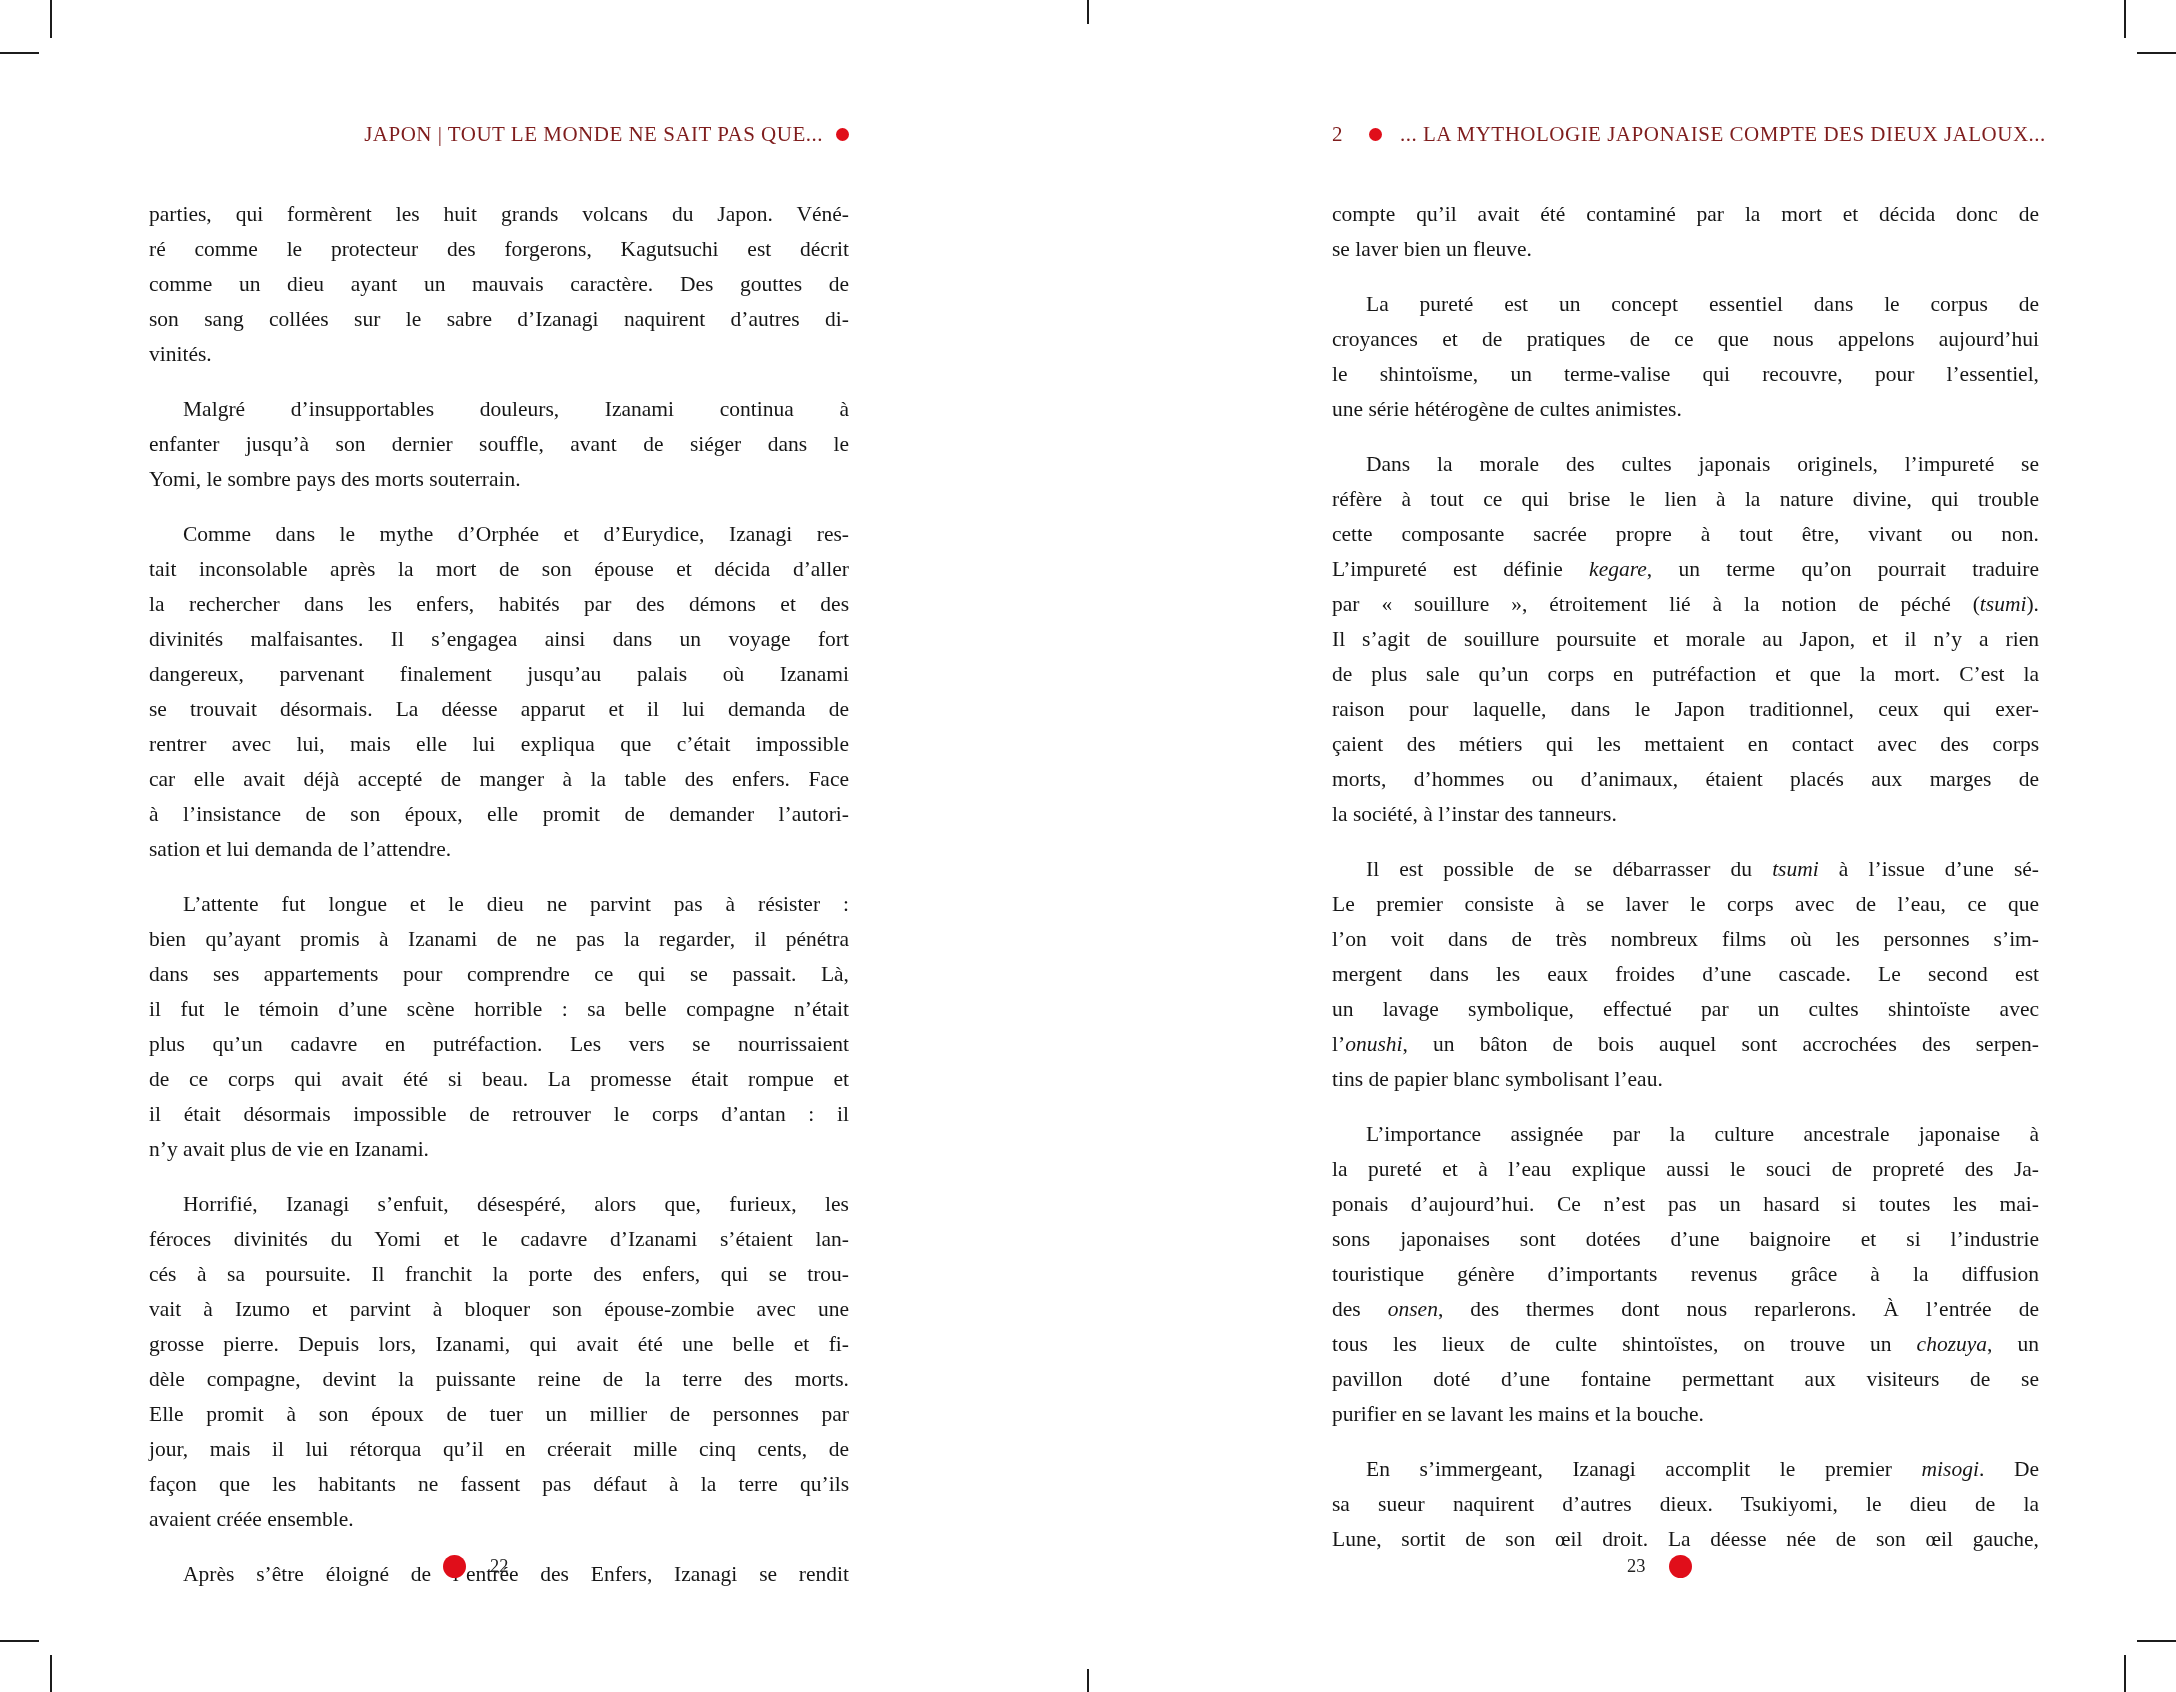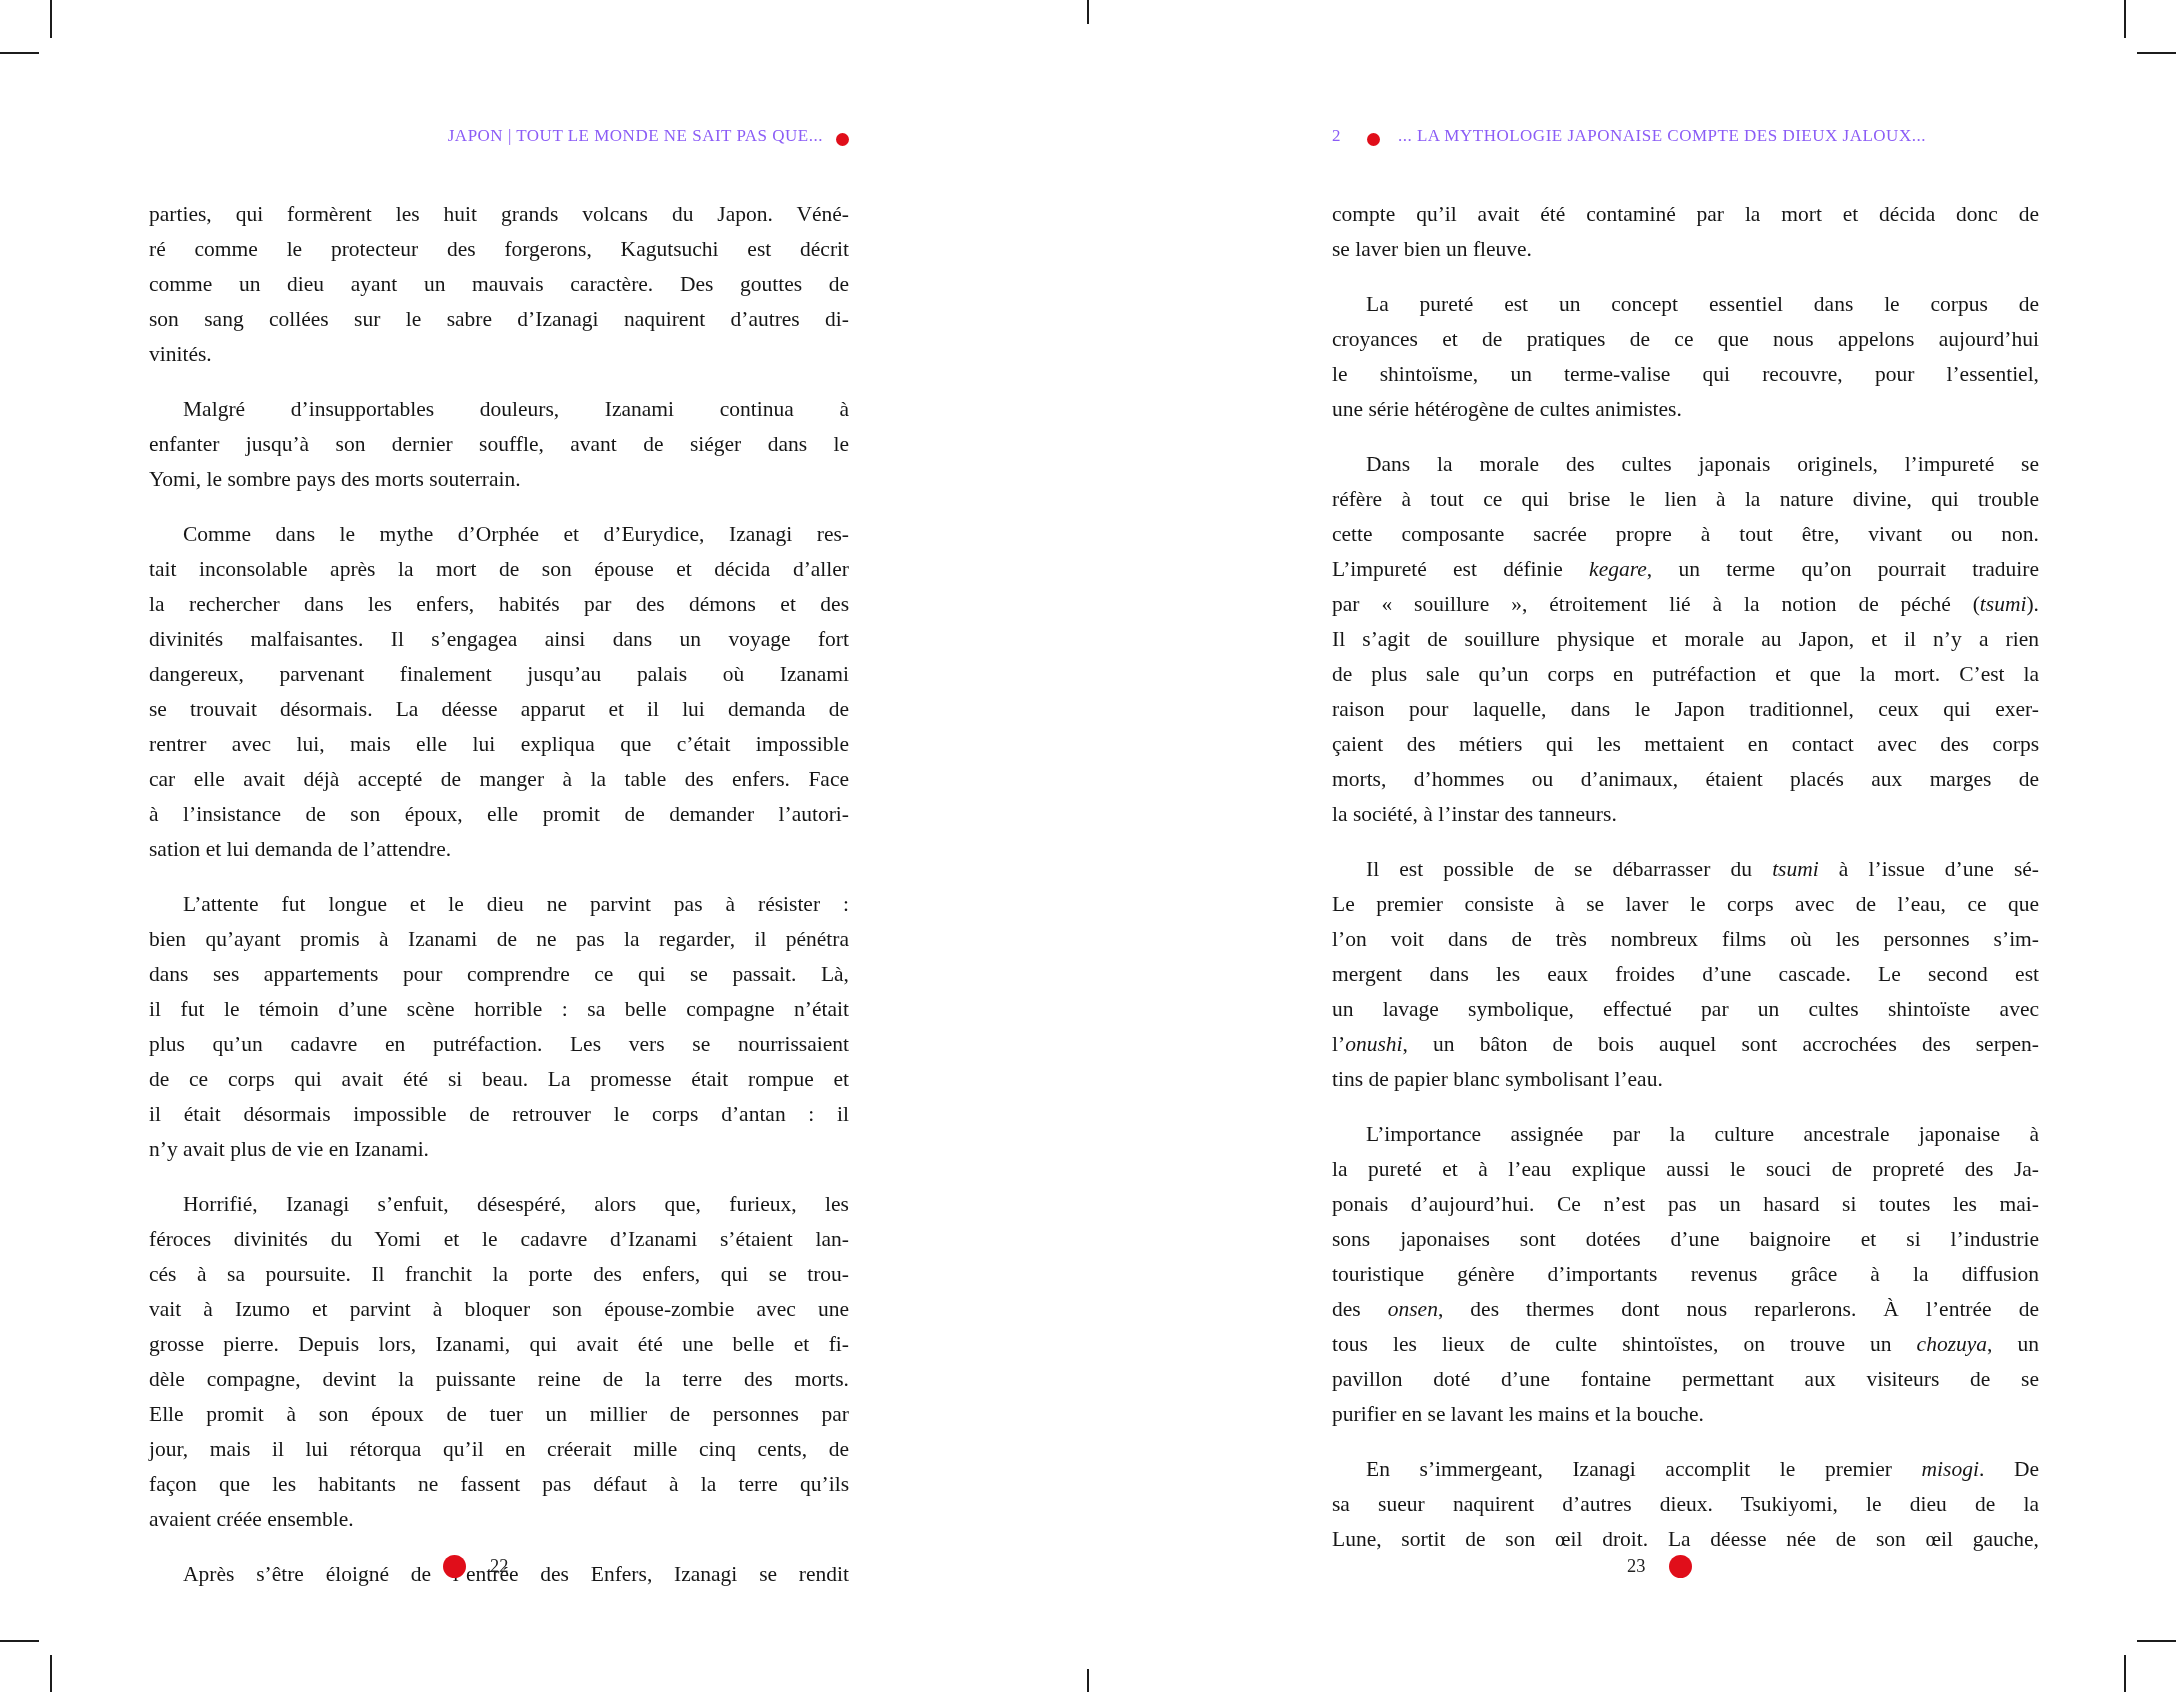--- a/index.html
+++ b/index.html
@@ -13,23 +13,23 @@
   }
   .spread { position: absolute; inset: 0; }
 
   
   .cm { position: absolute; background: #1c1c1c; }
 
   
   .running-header {
     position: absolute;
     top: 123px; height: 23px;
-    display: flex; align-items: flex-end;
-    font-size: 17px; letter-spacing: 0.5px;
-    color: #8b5cf6; white-space: nowrap;
+    display: flex; align-items: center;
+    font-size: 21px; letter-spacing: 0.5px;
+    color: #7f1d1d; white-space: nowrap;
   }
   .rh-left  { left: 149px; width: 700px; justify-content: flex-end; }
   .rh-right { left: 1332px; width: 707px; justify-content: flex-start; }
 
   .dot { border-radius: 50%; display: inline-block; flex: 0 0 auto; }
   .dot-sm { width: 13px; height: 13px; }
   .dot-lg { width: 23px; height: 23px; }
   .rh-left .dot-sm { margin-left: 13px; }
   .rh-right .chapter-no { margin-right: 25.5px; }
   .rh-right .dot-sm { margin-right: 18.4px; }
@@ -156,21 +156,21 @@
           <div class="bl">croyances et de pratiques de ce que nous appelons aujourd’hui</div>
           <div class="bl">le shintoïsme, un terme-valise qui recouvre, pour l’essentiel,</div>
           <div class="bl unj">une série hétérogène de cultes animistes.</div>
         </div>
         <div>
           <div class="bl ind">Dans la morale des cultes japonais originels, l’impureté se</div>
           <div class="bl">réfère à tout ce qui brise le lien à la nature divine, qui trouble</div>
           <div class="bl">cette composante sacrée propre à tout être, vivant ou non.</div>
           <div class="bl">L’impureté est définie <i>kegare</i>, un terme qu’on pourrait traduire</div>
           <div class="bl">par « souillure », étroitement lié à la notion de péché (<i>tsumi</i>).</div>
-          <div class="bl">Il s’agit de souillure physique et morale au Japon, et il n’y a rien</div>
+          <div class="bl">Il s’agit de souillure poursuite et morale au Japon, et il n’y a rien</div>
           <div class="bl">de plus sale qu’un corps en putréfaction et que la mort. C’est la</div>
           <div class="bl">raison pour laquelle, dans le Japon traditionnel, ceux qui exer-</div>
           <div class="bl">çaient des métiers qui les mettaient en contact avec des corps</div>
           <div class="bl">morts, d’hommes ou d’animaux, étaient placés aux marges de</div>
           <div class="bl unj">la société, à l’instar des tanneurs.</div>
         </div>
         <div>
           <div class="bl ind">Il est possible de se débarrasser du <i>tsumi</i> à l’issue d’une sé-</div>
           <div class="bl">Le premier consiste à se laver le corps avec de l’eau, ce que</div>
           <div class="bl">l’on voit dans de très nombreux films où les personnes s’im-</div>

